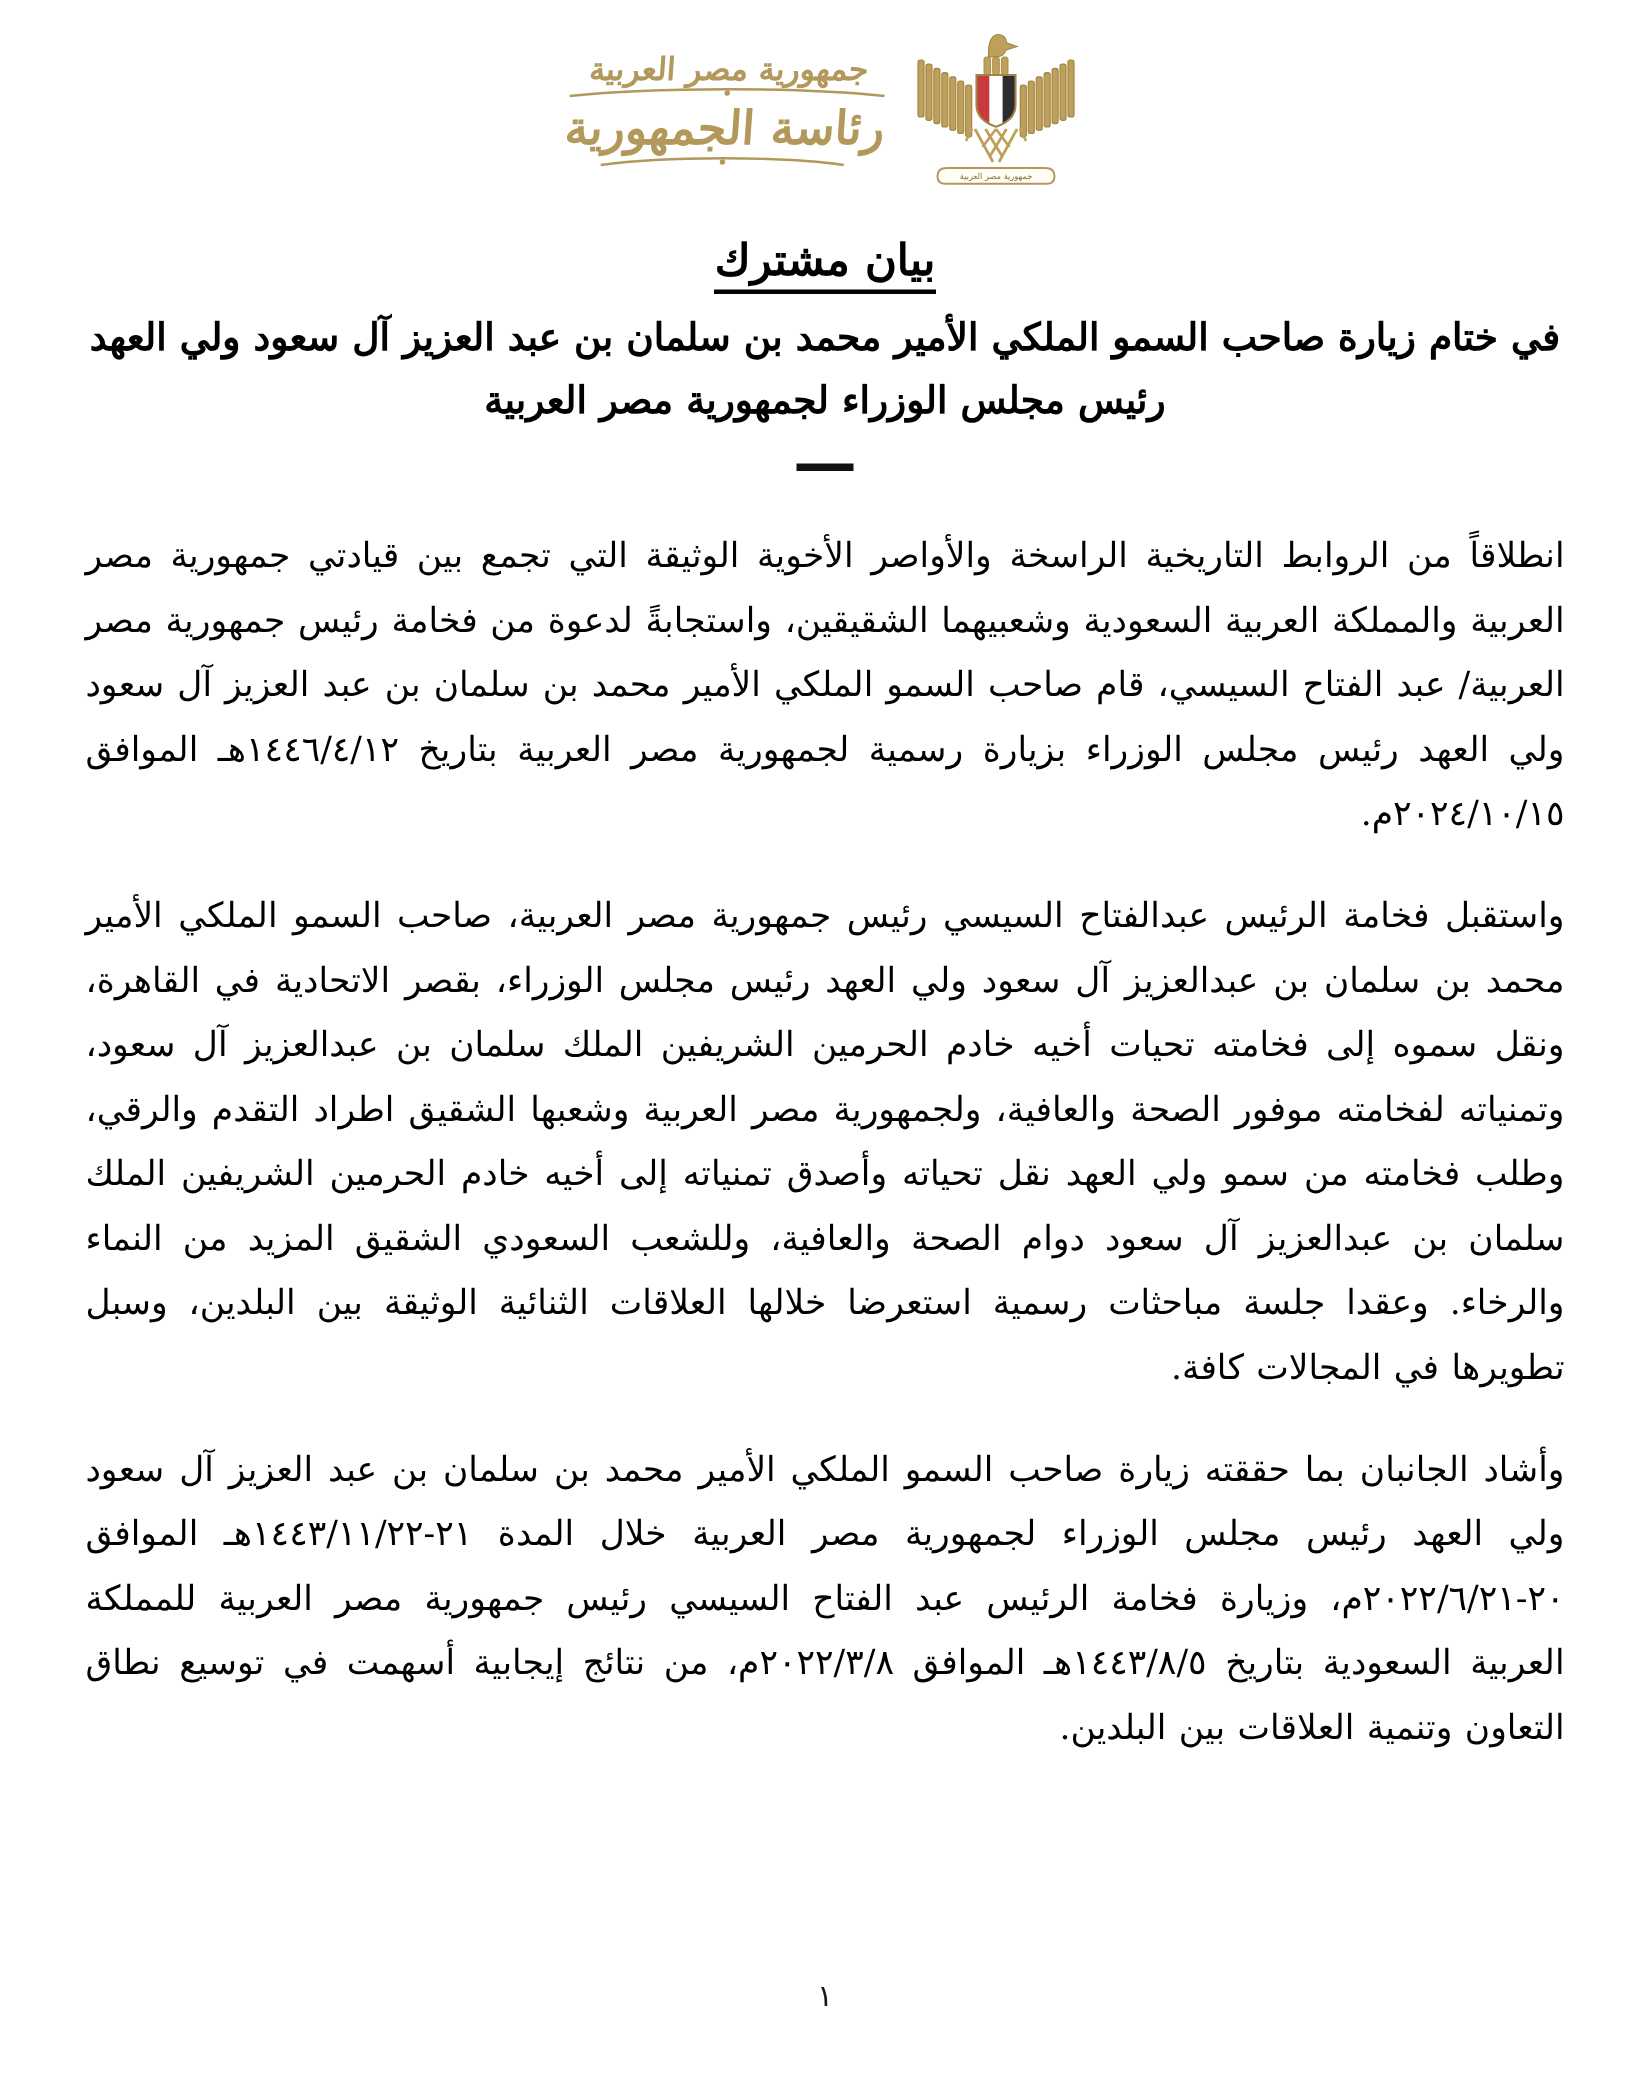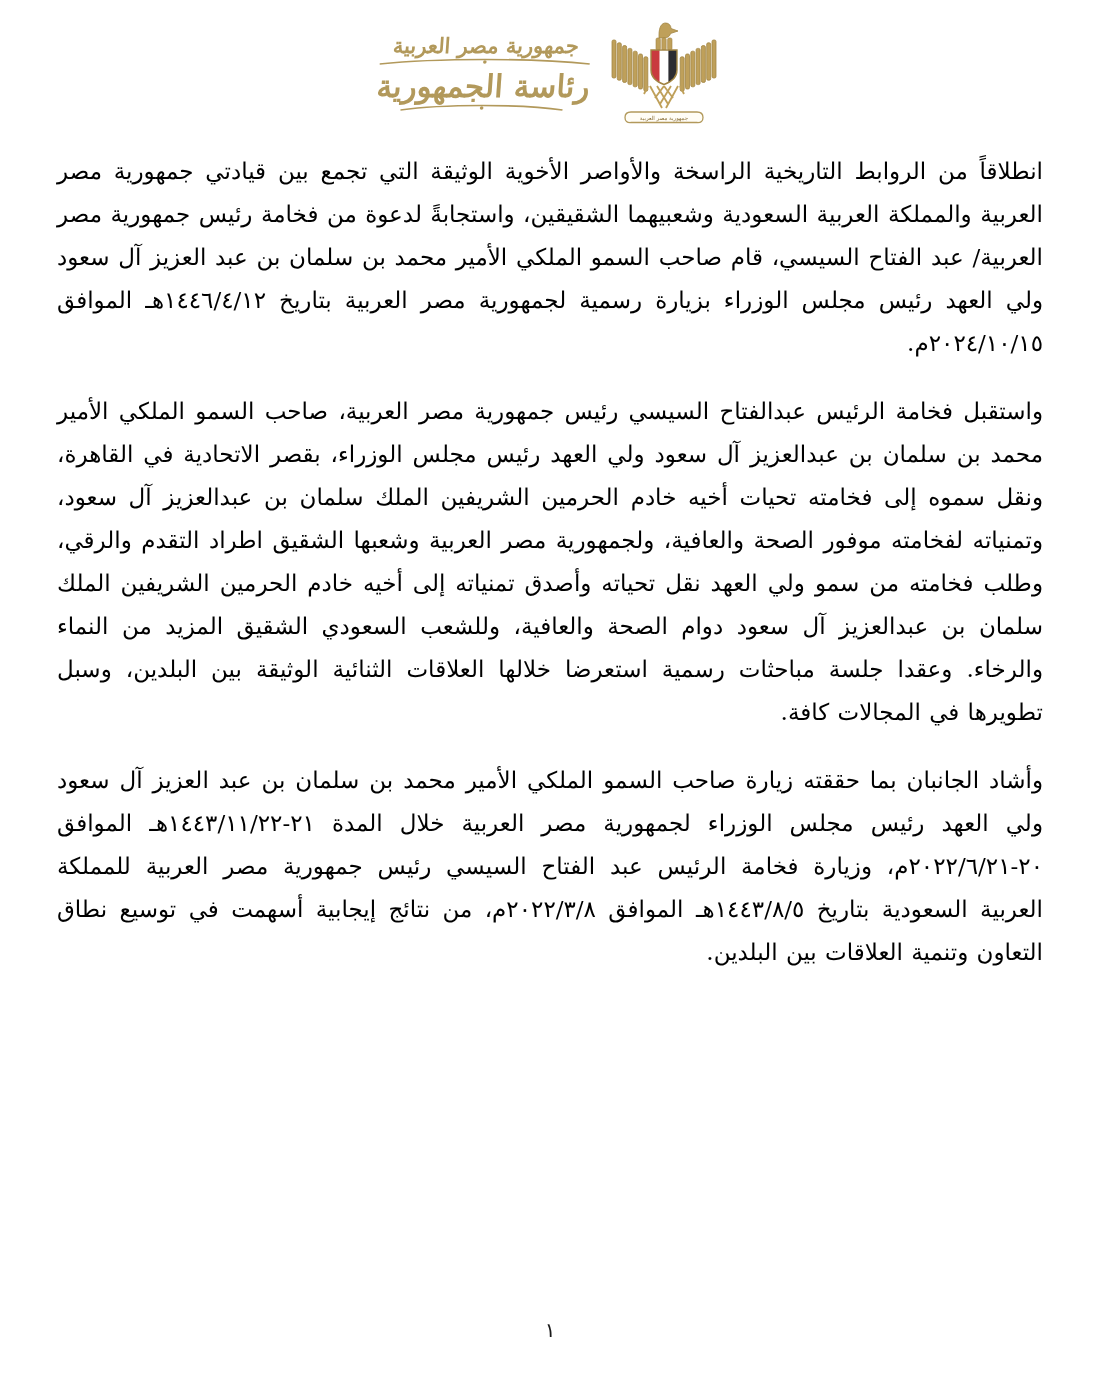--- a/index.html
+++ b/index.html
@@ -78,21 +78,21 @@
     margin-top: 2px;
   }
   .sep-dash {
     width: 38px;
     height: 5px;
     background: #101010;
     margin: 22px auto 0 auto;
   }
   
   .body-text {
-    margin-top: 20px;
+    margin-top: 36px;
   }
   .body-text p {
     direction: rtl;
     text-align: justify;
     text-align-last: right;
     font-size: 23px;
     line-height: 43px;
     margin: 0 0 25px 0;
     word-spacing: 1px;
   }
@@ -173,20 +173,26 @@
           <path d="M60 66 L51 78"></path>
         <path d="M44 66 L40 74"></path>
           <path d="M76 66 L80 74"></path>
       </g>
 
       <path d="M27 92 Q21 92 21 97.5 Q21 103 27 102.5 L93 102.5 Q99 103 99 97.5 Q99 92 93 92 Z" fill="#fffdf6" stroke="#b2995b" stroke-width="1.3"></path>
       <text x="60" y="99.6" text-anchor="middle" font-size="5.5" fill="#8a7038" style="font-family:&quot;DejaVu Serif&quot;,serif;">جمهورية مصر العربية</text>
     </svg>
   </div>
 
+  <div class="title-block">
+    <div class="main-title">بيان مشترك</div>
+    <div class="subtitle">في ختام زيارة صاحب السمو الملكي الأمير محمد بن سلمان بن عبد العزيز آل سعود ولي العهد</div>
+    <div class="subtitle2">رئيس مجلس الوزراء لجمهورية مصر العربية</div>
+    <div class="sep-dash"></div>
+  </div>
 
   <div class="body-text">
     <p>انطلاقاً من الروابط التاريخية الراسخة والأواصر الأخوية الوثيقة التي تجمع بين قيادتي جمهورية مصر العربية والمملكة العربية السعودية وشعبيهما الشقيقين، واستجابةً لدعوة من فخامة رئيس جمهورية مصر العربية/ عبد الفتاح السيسي، قام صاحب السمو الملكي الأمير محمد بن سلمان بن عبد العزيز آل سعود ولي العهد رئيس مجلس الوزراء بزيارة رسمية لجمهورية مصر العربية بتاريخ ١٤٤٦/٤/١٢هـ الموافق ٢٠٢٤/١٠/١٥م.</p>
     <p>واستقبل فخامة الرئيس عبدالفتاح السيسي رئيس جمهورية مصر العربية، صاحب السمو الملكي الأمير محمد بن سلمان بن عبدالعزيز آل سعود ولي العهد رئيس مجلس الوزراء، بقصر الاتحادية في القاهرة، ونقل سموه إلى فخامته تحيات أخيه خادم الحرمين الشريفين الملك سلمان بن عبدالعزيز آل سعود، وتمنياته لفخامته موفور الصحة والعافية، ولجمهورية مصر العربية وشعبها الشقيق اطراد التقدم والرقي، وطلب فخامته من سمو ولي العهد نقل تحياته وأصدق تمنياته إلى أخيه خادم الحرمين الشريفين الملك سلمان بن عبدالعزيز آل سعود دوام الصحة والعافية، وللشعب السعودي الشقيق المزيد من النماء والرخاء. وعقدا جلسة مباحثات رسمية استعرضا خلالها العلاقات الثنائية الوثيقة بين البلدين، وسبل تطويرها في المجالات كافة.</p>
     <p>وأشاد الجانبان بما حققته زيارة صاحب السمو الملكي الأمير محمد بن سلمان بن عبد العزيز آل سعود ولي العهد رئيس مجلس الوزراء لجمهورية مصر العربية خلال المدة ٢١-١٤٤٣/١١/٢٢هـ الموافق ٢٠-٢٠٢٢/٦/٢١م، وزيارة فخامة الرئيس عبد الفتاح السيسي رئيس جمهورية مصر العربية للمملكة العربية السعودية بتاريخ ١٤٤٣/٨/٥هـ الموافق ٢٠٢٢/٣/٨م، من نتائج إيجابية أسهمت في توسيع نطاق التعاون وتنمية العلاقات بين البلدين.</p>
   </div>
 
   <div class="page-number">١</div>
 
 </div>

